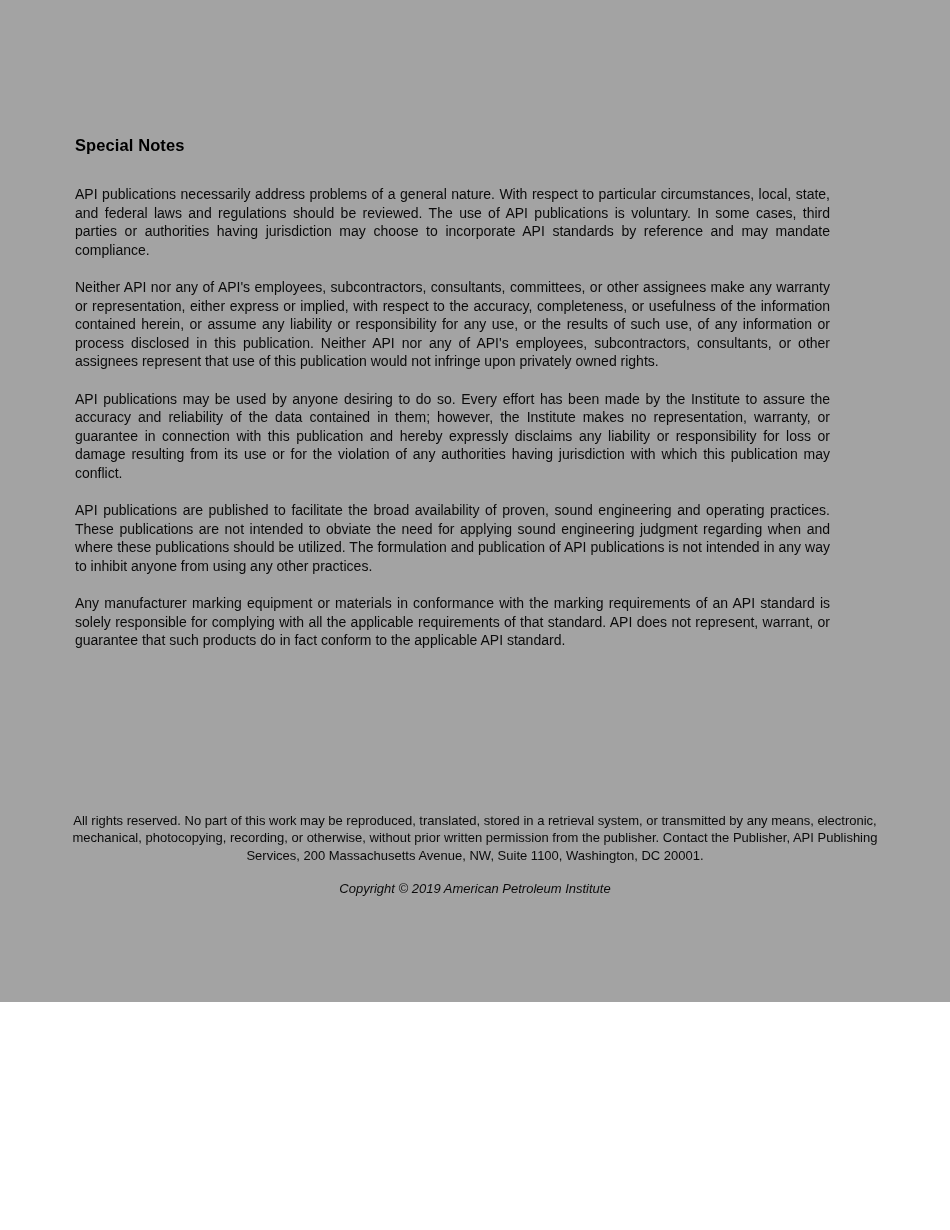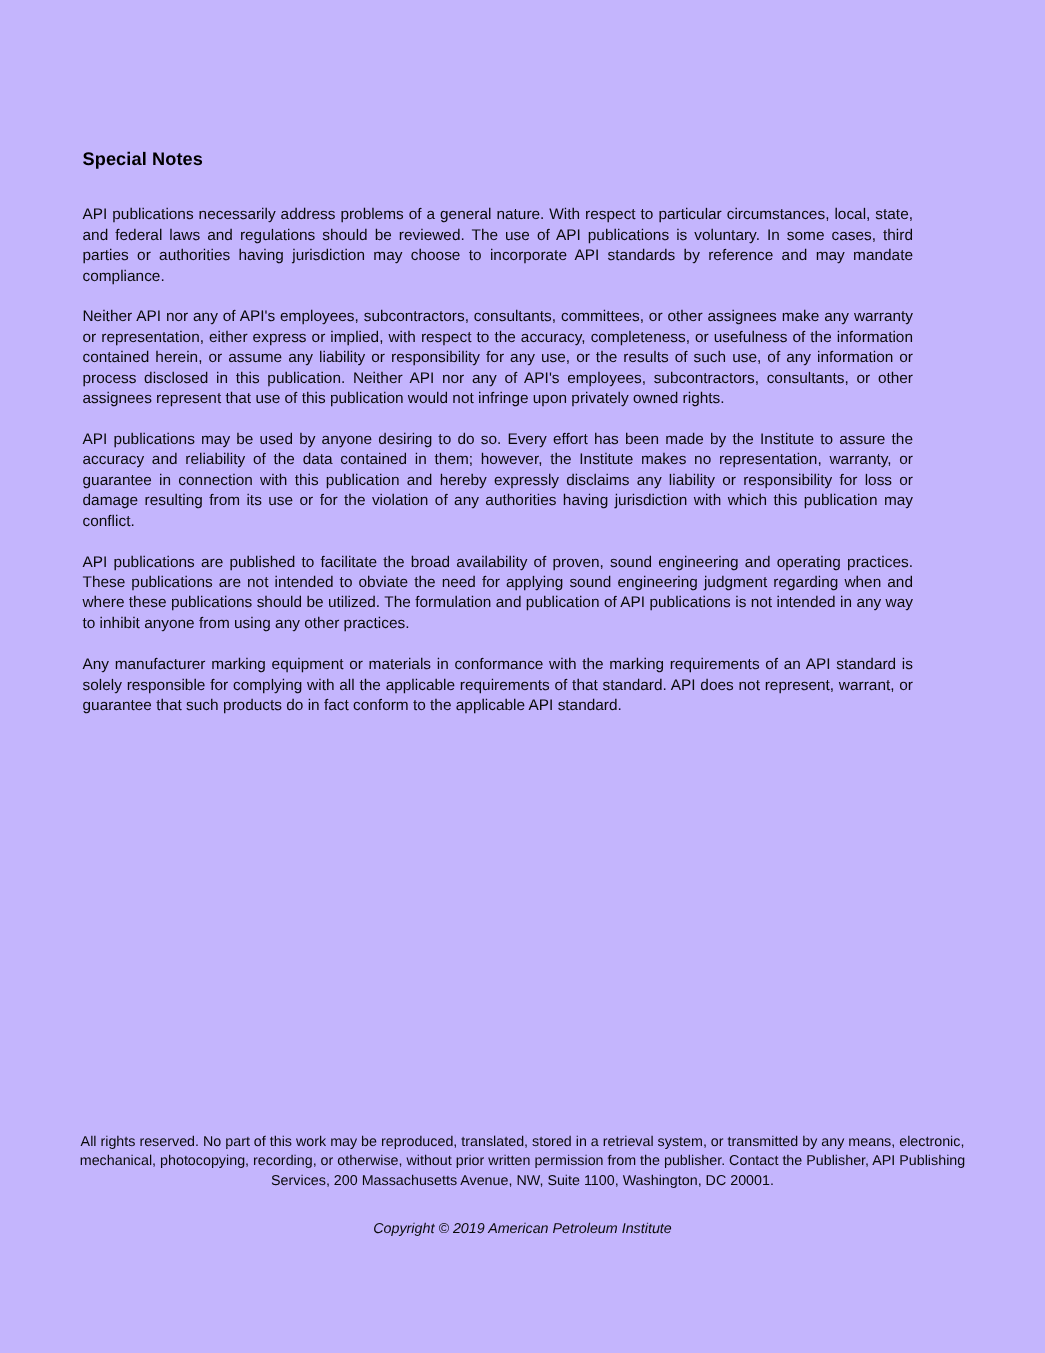--- a/index.html
+++ b/index.html
@@ -10,24 +10,24 @@
     width: 950px;
     height: 1230px;
     background: #ffffff;
     font-family: "Liberation Sans", "DejaVu Sans", sans-serif;
     color: #0a0a0a;
     overflow: hidden;
   }
   .page {
     position: relative;
     width: 950px;
-    height: 1230px;
+    height: 1002px;
     box-sizing: border-box;
     padding: 136px 120px 0 75px;
-    background: #c4b5fd;
+    background: #a3a3a3;
   }
   .title {
     font-size: 16.5px;
     font-weight: bold;
     letter-spacing: 0.1px;
     color: #000000;
     margin: 0 0 30px 0;
   }
   .body-text p {
     font-size: 14px;
@@ -39,21 +39,21 @@
   .footer {
     position: absolute;
     left: 72px;
     right: 72px;
     bottom: 106px;
     text-align: center;
   }
   .rights {
     font-size: 13px;
     line-height: 17.4px;
-    margin: 0 0 28px 0;
+    margin: 0 0 17px 0;
     color: #0a0a0a;
   }
   .copyright {
     font-size: 13px;
     font-style: italic;
     margin: 0;
     color: #0a0a0a;
   }
 </style>
 </head>

